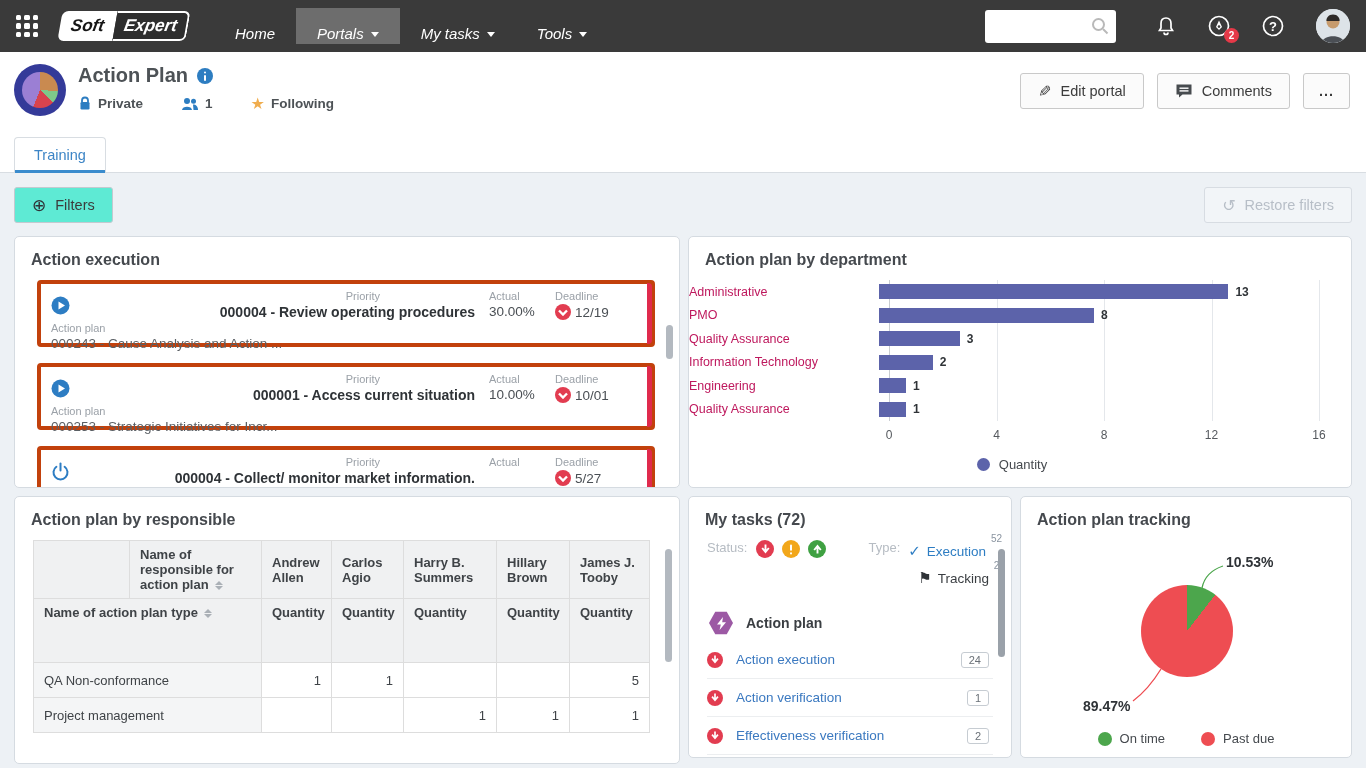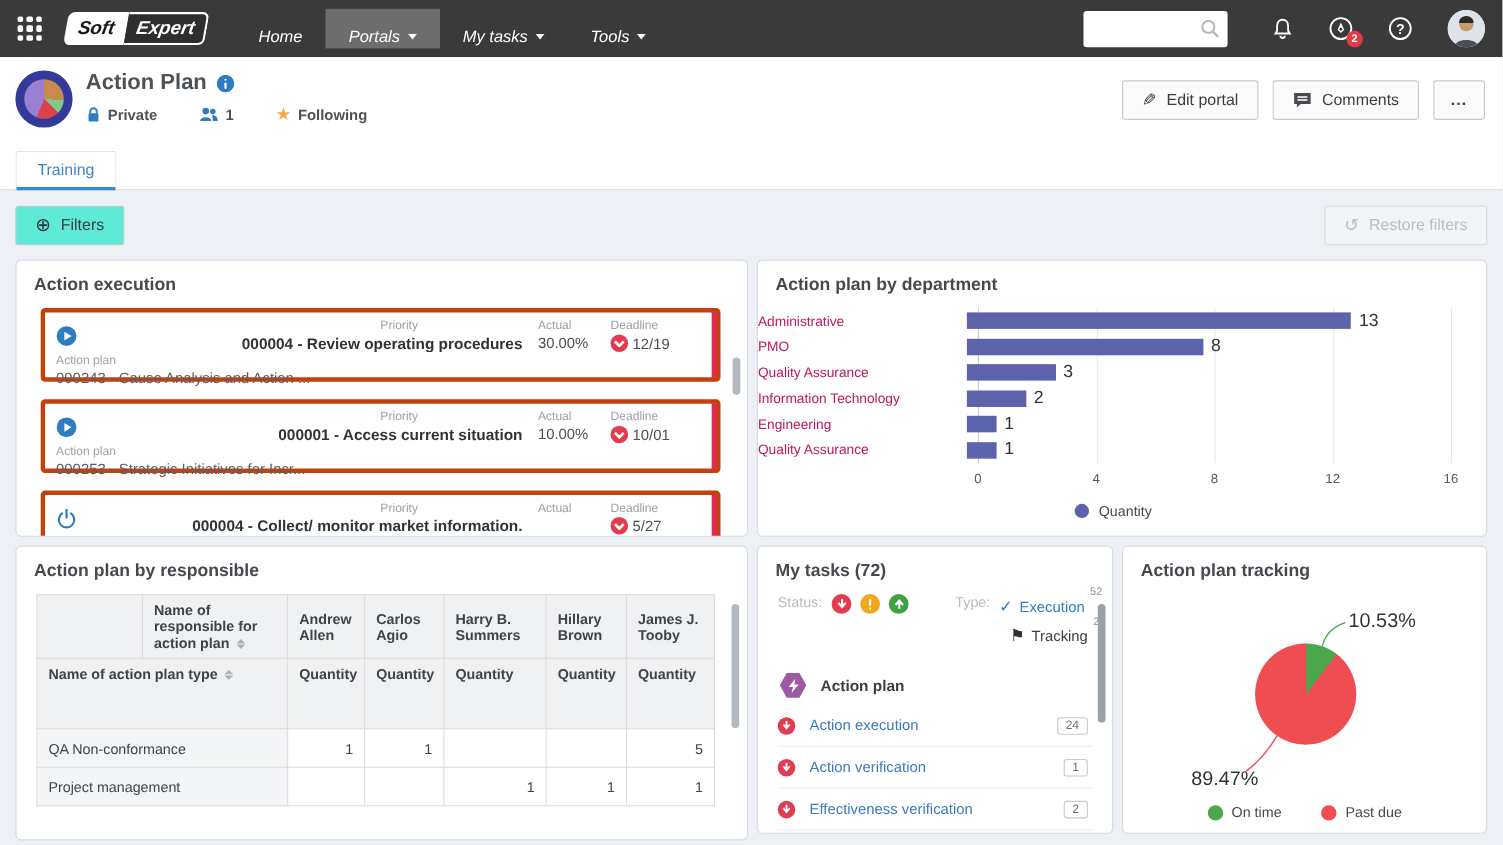--- a/index.html
+++ b/index.html
@@ -95,21 +95,21 @@
 
   
   .chart-area { position:relative; margin:8px 16px 0 0; }
   .gridlines { position:absolute; left:200px; top:0; width:430px; height:141px; }
   .gridlines i { position:absolute; top:0; bottom:0; width:1px; background:#e4e7eb; }
   .gridlines i:first-child { background:#c9cdd2; }
   .bar-row { display:flex; align-items:center; height:23.5px; position:relative; }
   .bar-cat { width:190px; text-align:left; padding-right:10px; font-size:12.5px; color:#be185d; white-space:nowrap; flex:none; }
   .bar-track { width:430px; display:flex; align-items:center; }
   .bar { height:15px; background:#5c63aa; }
-  .bar-val { margin-left:7px; font-size:16px; font-weight:normal; color:#2f3337; }
+  .bar-val { margin-left:7px; font-size:12px; font-weight:bold; color:#2f3337; }
   .x-axis { position:relative; margin-left:200px; width:430px; height:16px; margin-top:7px; font-size:12px; color:#55595e; }
   .x-axis span { position:absolute; transform:translateX(-50%); }
   .legend { display:flex; justify-content:center; gap:9px; margin-top:13px; align-items:center; font-size:13px; color:#45494e; cursor:pointer; }
   .ldot { width:13px; height:13px; border-radius:50%; background:#5c63aa; }
 
   
   .resp-table { border-collapse:collapse; margin:0 0 0 18px; font-size:13px; table-layout:fixed; width:616px; }
   .resp-table th, .resp-table td { border:1px solid #ddd; padding:6px 10px; }
   .resp-table th { background:#f0f1f2; text-align:left; font-weight:bold; color:#3f4347; vertical-align:top; }
   .h1 th { height:49px; vertical-align:middle; }
@@ -137,21 +137,21 @@
   .group-row { display:flex; align-items:center; gap:13px; margin:24px 0 6px 2px; cursor:pointer; }
   .hexagon { width:24px; height:24px; background:#9c59a4; clip-path:polygon(26% 3%,74% 3%,100% 50%,74% 97%,26% 97%,0 50%); display:flex; align-items:center; justify-content:center; }
   .group-label { font-size:14px; font-weight:bold; color:#3a3e42; }
   .task-item { display:flex; align-items:center; height:38px; border-bottom:1px solid #eceef0; cursor:pointer; }
   .task-link { color:#3b79c0; font-size:13.5px; margin-left:13px; flex:1; }
   .badge-box { border:1px solid #c6ccd2; border-radius:3px; font-size:11px; color:#6a7077; padding:1px 7px; background:#fff; margin-right:4px; }
 
   
   .pie-wrap { position:relative; height:208px; }
   .pie { position:absolute; left:120px; top:45px; width:92px; height:92px; border-radius:50%; }
-  .pie-label { position:absolute; font-size:18px; font-weight:normal; color:#2f3337; }
+  .pie-label { position:absolute; font-size:14px; font-weight:bold; color:#2f3337; }
   .pl-1 { left:205px; top:14px; }
   .pl-2 { left:62px; top:158px; }
   .leader { position:absolute; left:0; top:0; pointer-events:none; }
   .pie-legend { position:absolute; left:0; right:0; bottom:2px; display:flex; justify-content:center; gap:36px; font-size:13px; color:#45494e; }
   .pie-legend .li { display:flex; align-items:center; gap:8px; cursor:pointer; }
   .pdot { width:14px; height:14px; border-radius:50%; }
 </style>
 </head>
 <body>
 

